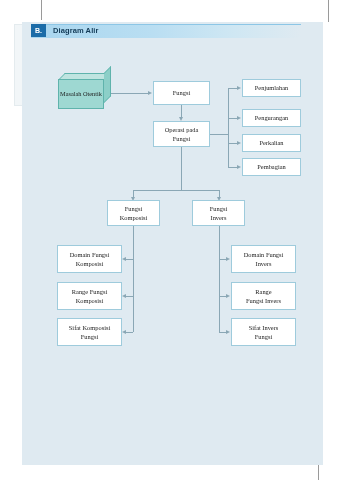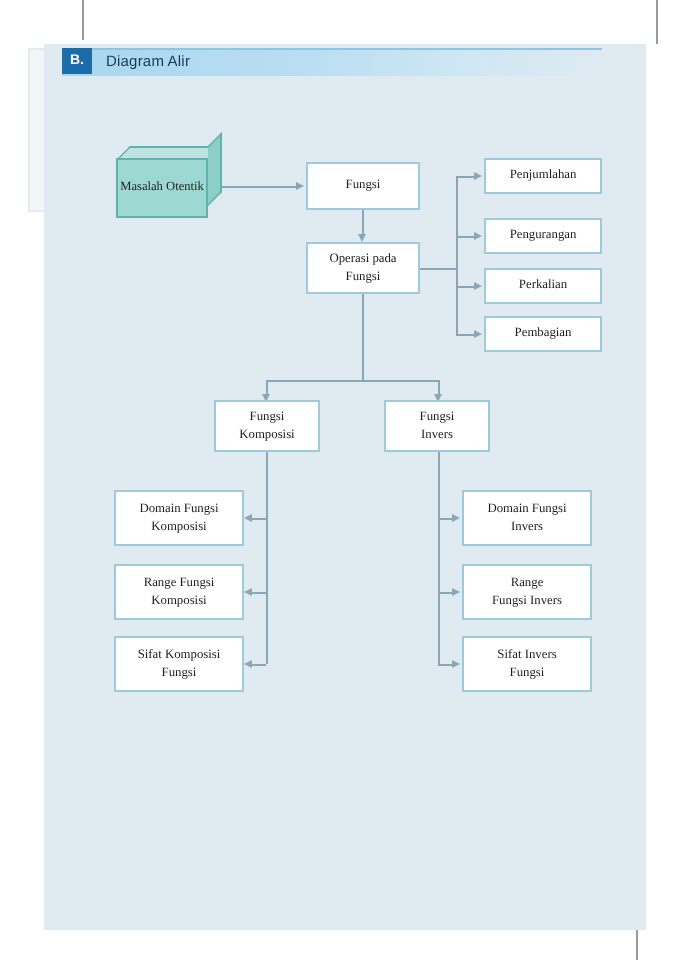--- a/index.html
+++ b/index.html
@@ -38,21 +38,21 @@
     background:#1b6ca8;color:#ffffff;
     font-family:"Liberation Sans", sans-serif;
     font-size:7px;font-weight:bold;
     display:flex;align-items:center;justify-content:center;
     letter-spacing:0px;
   }
   #header-title{
     position:absolute;left:53px;top:24px;height:13px;
     display:flex;align-items:center;
     font-family:"Liberation Sans", sans-serif;
-    font-size:7.5px;font-weight:normal;color:#123a56;
+    font-size:7.5px;font-weight:bold;color:#123a56;
     letter-spacing:.1px;
   }
 
   
   .node{
     position:absolute;
     background:#ffffff;
     border:1px solid #9ecbdc;
     box-sizing:border-box;
     display:flex;align-items:center;justify-content:center;

